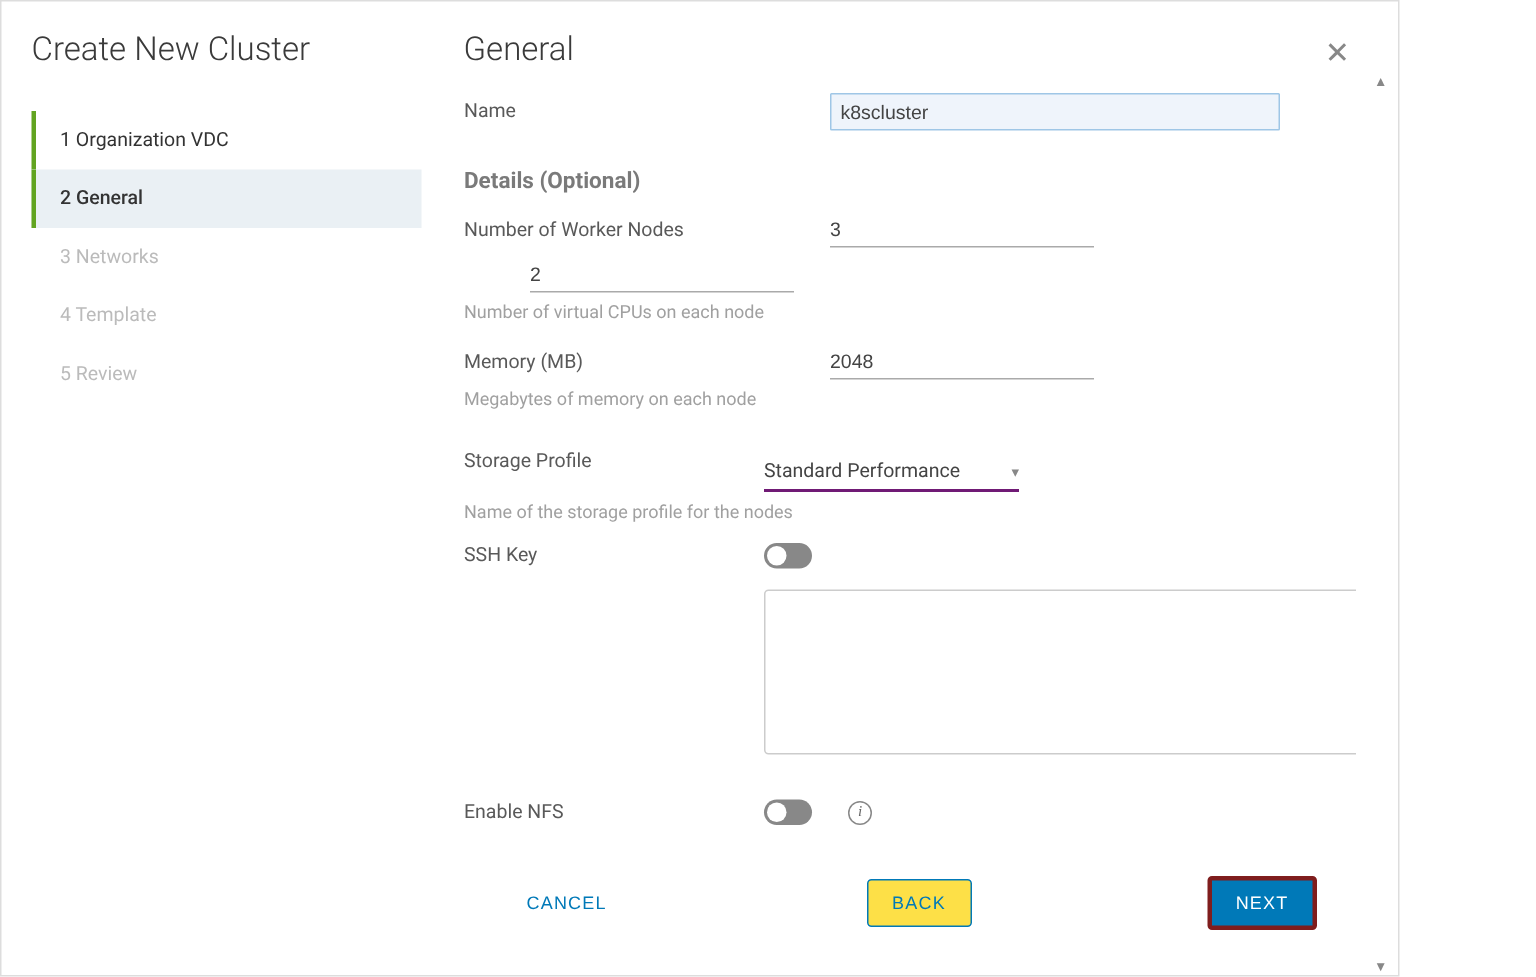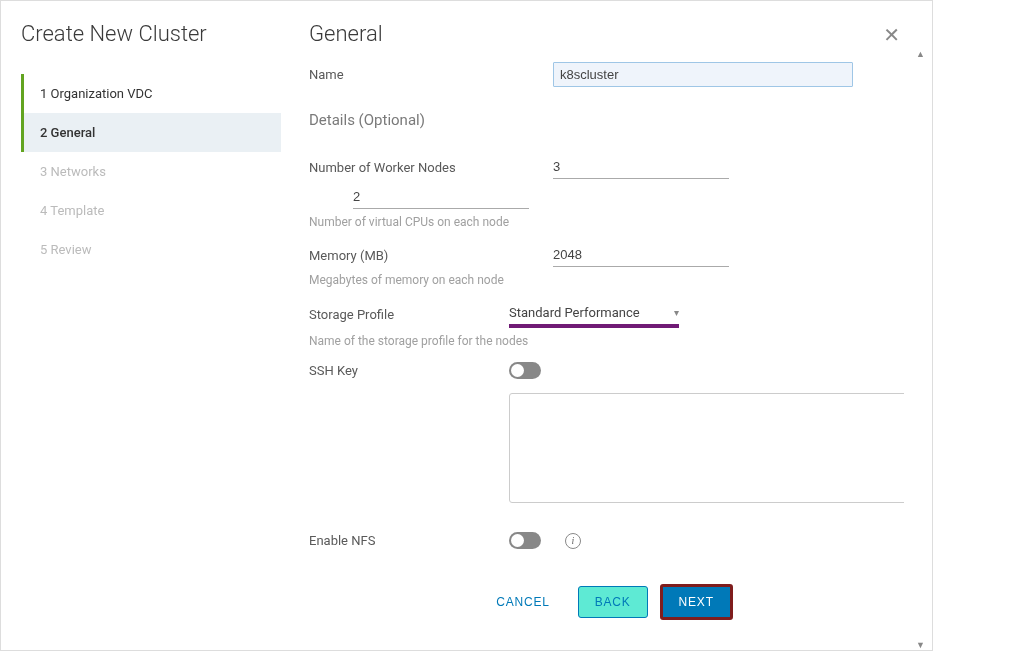--- a/index.html
+++ b/index.html
@@ -117,21 +117,22 @@
     }
     .text-input.highlight {
       border: 1px solid #9fc6e6;
       background: #eff4fb;
       padding: 4px 6px;
       border-radius: 1px;
     }
     .select-wrap {
       flex: 0 0 300px;
       position: relative;
-      border-bottom: 4px solid #701a75;
+      border-bottom: 2px solid #701a75;
+      margin-top: 16px;
     }
     .select-display {
       padding: 4px 0;
       font-size: 13px;
       color: #444;
       display: flex;
       justify-content: space-between;
       align-items: center;
     }
     .chev {
@@ -140,22 +141,22 @@
     }
     .helper-text {
       font-size: 12px;
       color: #a0a0a0;
       margin-bottom: 14px;
     }
     .section-heading {
       font-size: 15px;
       color: #7a7a7a;
       margin-top: 24px;
-      margin-bottom: 26px;
-      font-weight: 400;
+      margin-bottom: 12px;
+      font-weight: 700;
     }
     .toggle {
       display: inline-block;
       width: 32px;
       height: 17px;
       border-radius: 10px;
       background: #888;
       position: relative;
       cursor: pointer;
       vertical-align: middle;
@@ -197,42 +198,42 @@
       margin-left: 24px;
       cursor: help;
     }
     .toggle-row {
       display: flex;
       align-items: center;
       margin-top: 26px;
     }
     .footer {
       display: flex;
-      justify-content: center;
-      align-items: center;
-      gap: 12px;
+      justify-content: space-between;
+      align-items: center;
+      gap: 0;
       padding: 14px 26px;
       border-top: 0;
     }
     .btn {
       font-size: 12px;
       letter-spacing: 0.8px;
       padding: 8px 16px;
       cursor: pointer;
       border-radius: 3px;
       font-weight: 500;
     }
     .btn-link {
       color: #0079b8;
       background: transparent;
       border: none;
     }
     .btn-outline {
       color: #0079b8;
-      background: #5eead4;
+      background: #fde047;
       border: 1px solid #0079b8;
     }
     .btn-primary {
       color: #fff;
       background: #0079b8;
       border: 3px solid #7f1d1d;
     }
     .scroll-hints {
       position: absolute;
       right: 6px;

